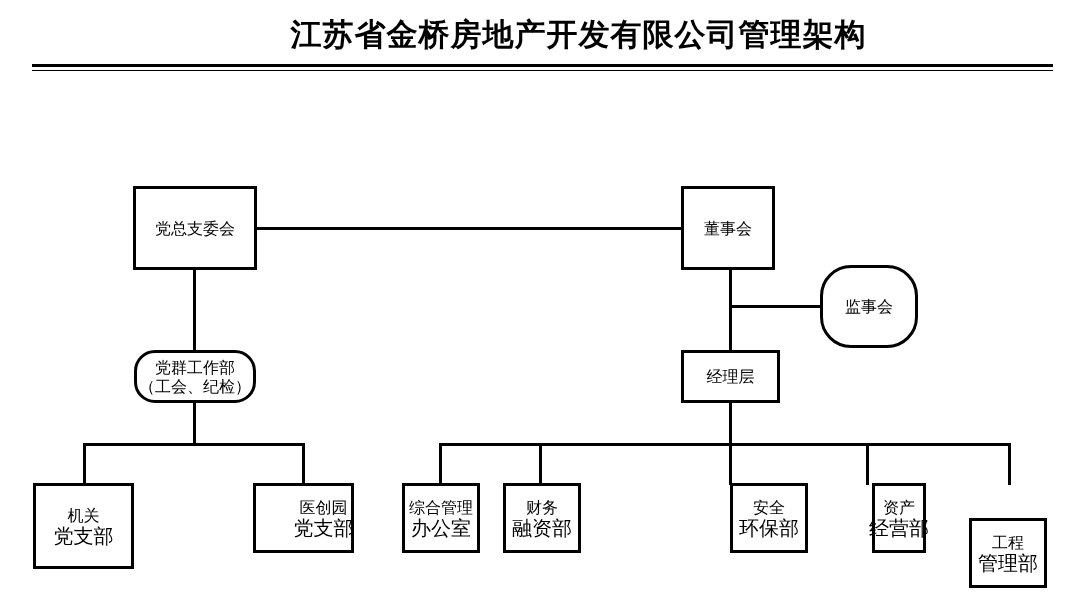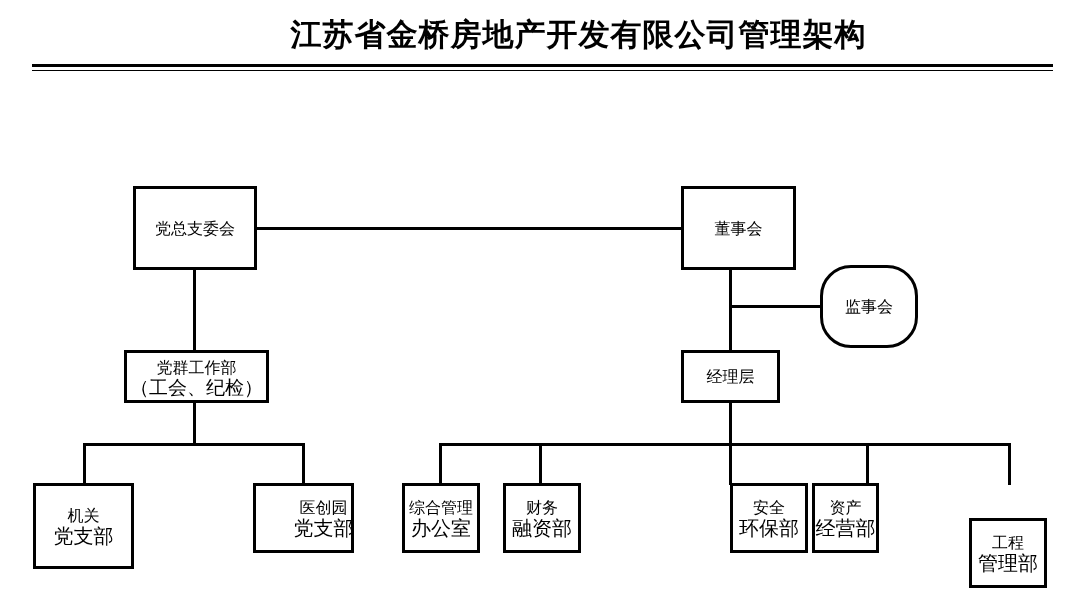--- a/index.html
+++ b/index.html
@@ -75,21 +75,21 @@
     font-size: 16px;
     line-height: 21px;
     white-space: nowrap;
   }
   .node .line2 {
     font-size: 20px;
     line-height: 21px;
     white-space: nowrap;
   }
   .node.small-sub .line2 {
-    font-size: 19px;
+    font-size: 16px;
     line-height: 18px;
   }
 
   
   .edge {
     position: absolute;
     background: #000000;
     z-index: 1;
   }
   .edge.h { height: 3px; }
@@ -130,29 +130,29 @@
     <div class="edge v" style="left:439px; top:443px; height:42px;"></div>
     <div class="edge v" style="left:539px; top:443px; height:42px;"></div>
     <div class="edge v" style="left:729px; top:443px; height:42px;"></div>
     <div class="edge v" style="left:866px; top:443px; height:42px;"></div>
     <div class="edge v" style="left:1008px; top:443px; height:42px;"></div>
 
     <div class="node" style="left:133px; top:186px; width:124px; height:84px;">
       <span class="line1">党总支委会</span>
     </div>
 
-    <div class="node" style="left:681px; top:186px; width:115px; height:84px;">
+    <div class="node" style="left:681px; top:186px; width:94px; height:84px;">
       <span class="line1">董事会</span>
     </div>
 
     <div class="node" style="left:820px; top:265px; width:98px; height:83px;border-radius:31px;">
       <span class="line1">监事会</span>
     </div>
 
-    <div class="node small-sub" style="left:124px; top:350px; width:145px; height:53px;">
+    <div class="node small-sub" style="left:134px; top:350px; width:122px; height:53px;border-radius:21px;">
       <span class="line1">党群工作部</span>
       <span class="line2">（工会、纪检）</span>
     </div>
 
     <div class="node" style="left:681px; top:350px; width:99px; height:53px;">
       <span class="line1">经理层</span>
     </div>
 
     <div class="node" style="left:33px; top:483px; width:101px; height:86px;">
       <span class="line1">机关</span>
@@ -172,21 +172,21 @@
     <div class="node" style="left:503px; top:483px; width:78px; height:70px;">
       <span class="line1">财务</span>
       <span class="line2">融资部</span>
     </div>
 
     <div class="node" style="left:730px; top:483px; width:78px; height:70px;">
       <span class="line1">安全</span>
       <span class="line2">环保部</span>
     </div>
 
-    <div class="node" style="left:812px; top:483px; width:67px; height:70px;">
+    <div class="node" style="left:872px; top:483px; width:54px; height:70px;">
       <span class="line1">资产</span>
       <span class="line2">经营部</span>
     </div>
 
     <div class="node" style="left:969px; top:483px; width:78px; height:70px;margin-top:35px;">
       <span class="line1">工程</span>
       <span class="line2">管理部</span>
     </div>
 
   </div>

